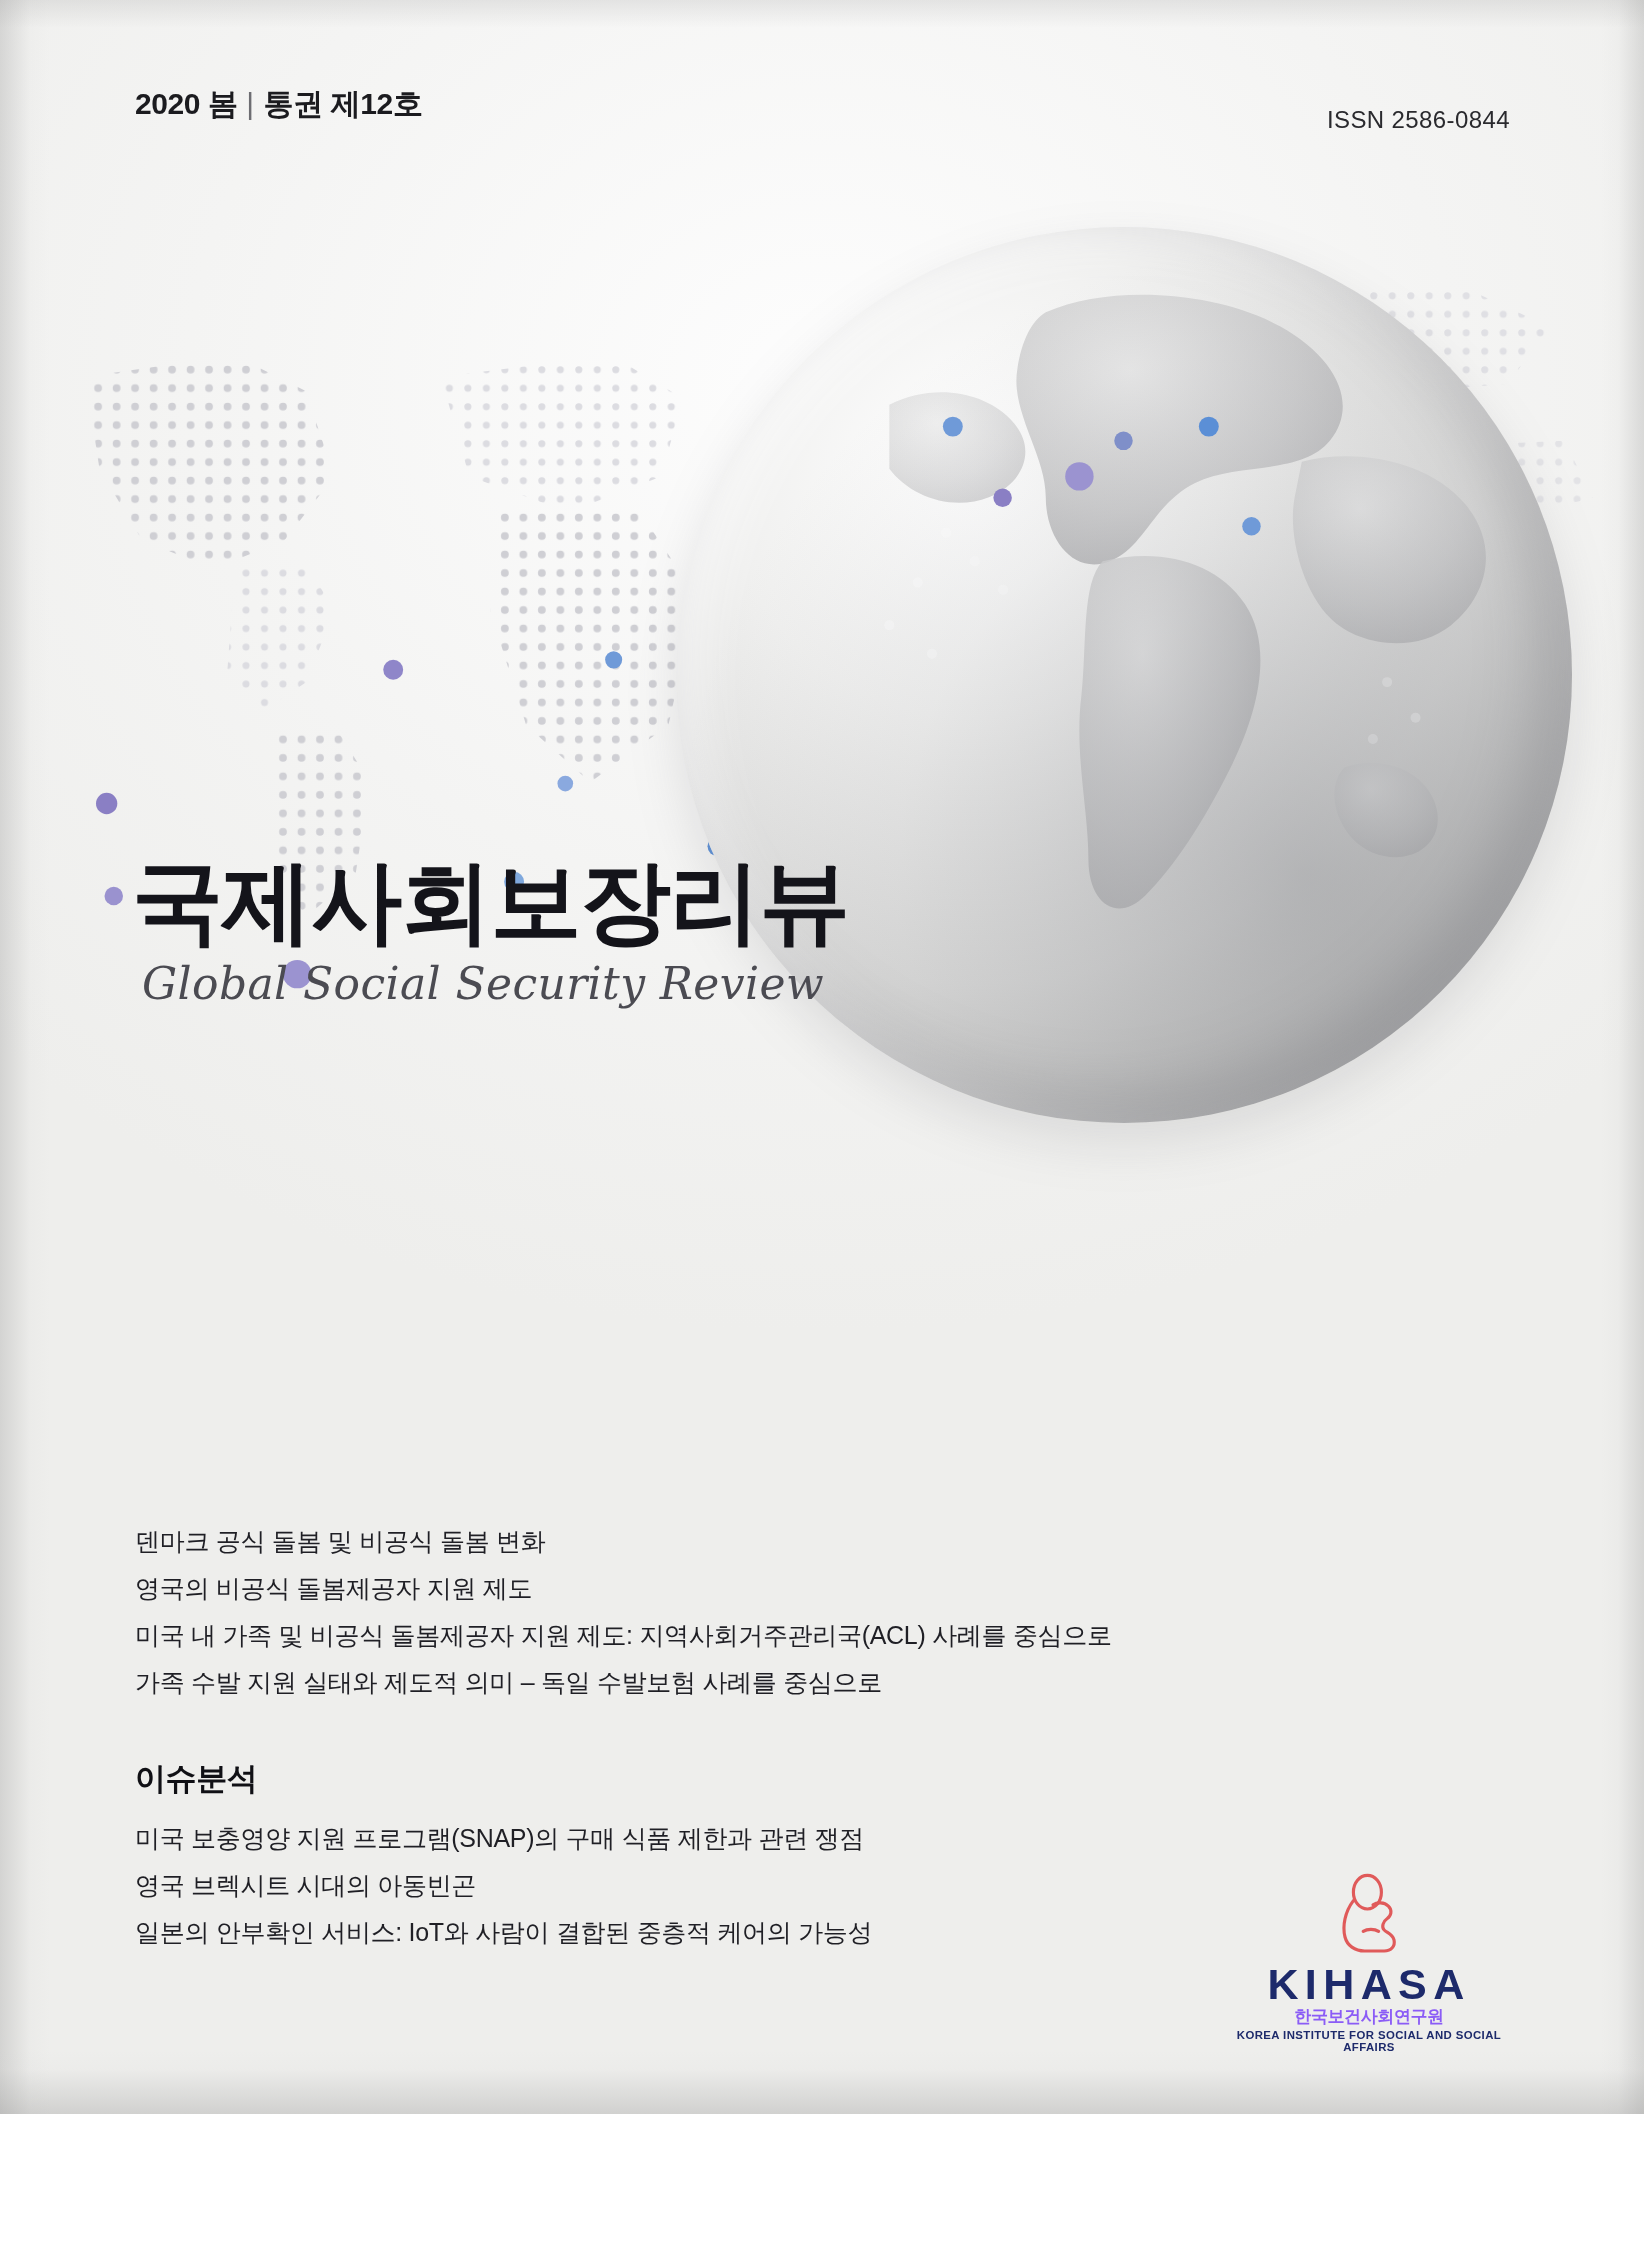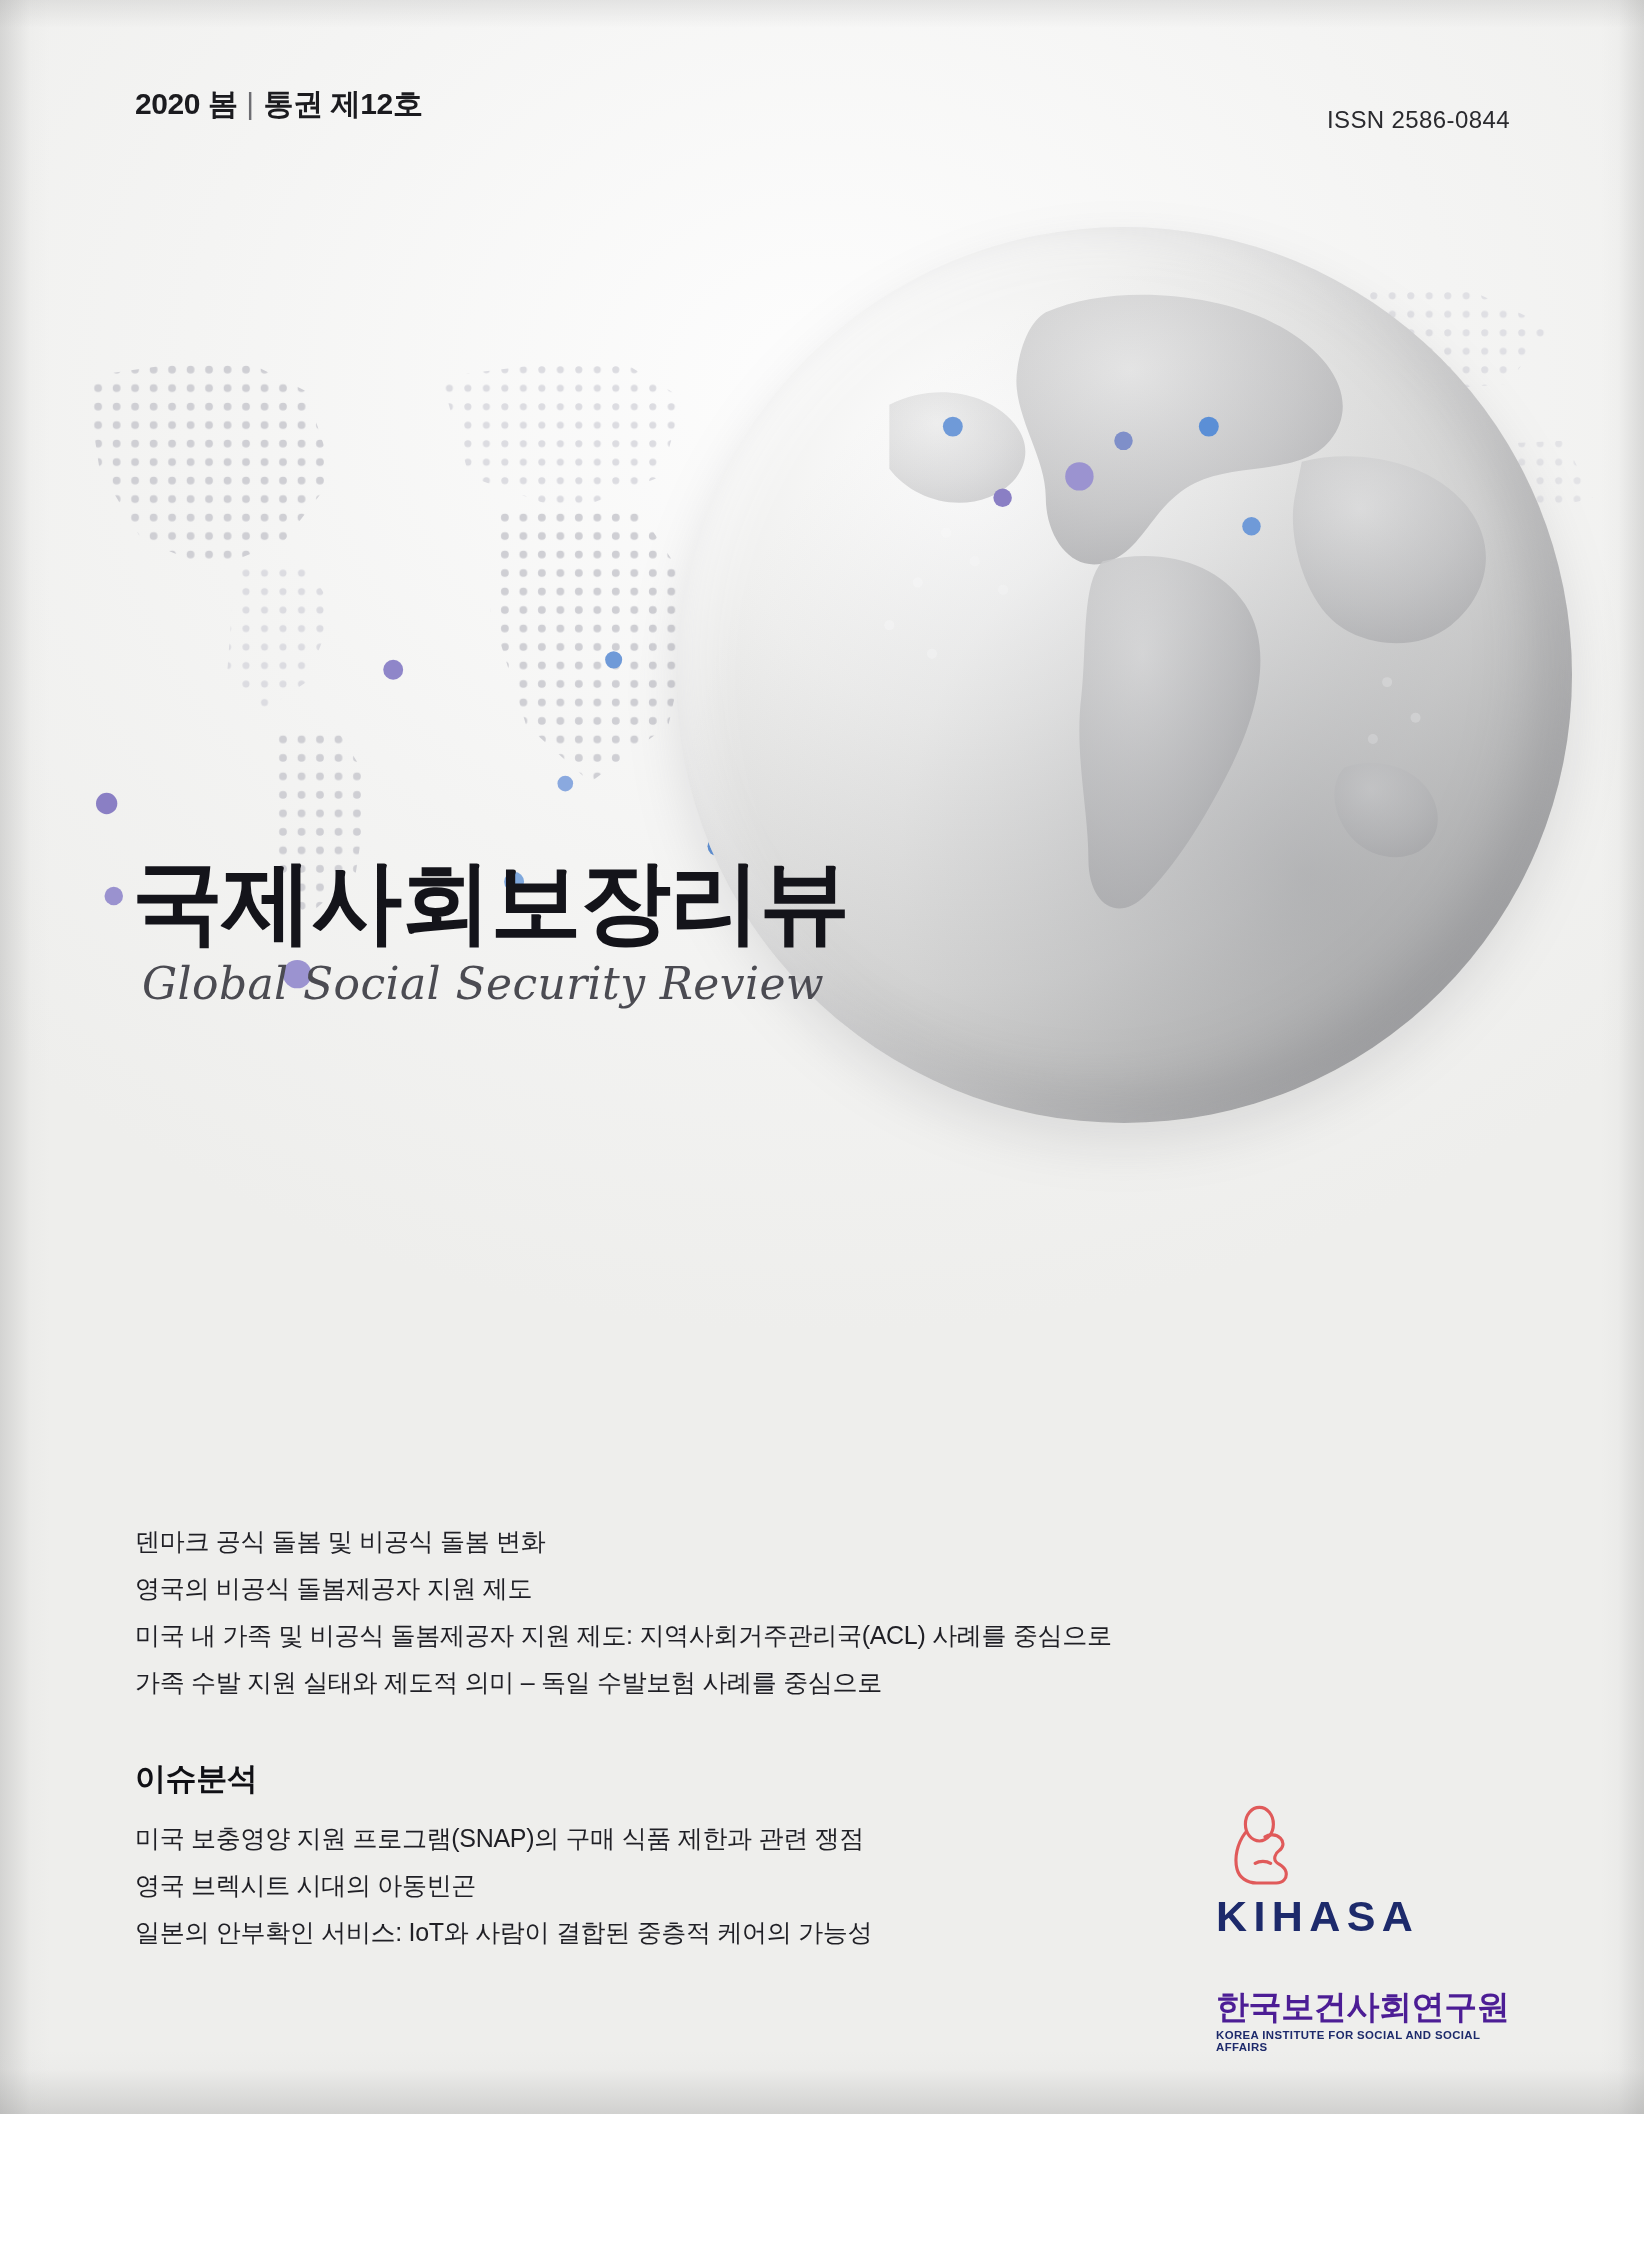--- a/index.html
+++ b/index.html
@@ -178,39 +178,39 @@
     color: #701a75;
     letter-spacing: -0.4px;
   }
 
   
   .logo {
     position: absolute;
     right: 122px;
     bottom: 61px;
     width: 306px;
+    text-align: center;
   }
   .logo-mark {
     height: 91px;
     margin-bottom: 2.8px;
   }
   .logo-k {
     font-size: 43px;
     font-weight: bold;
     letter-spacing: 6.4px;
     color: #1d2a6b;
     line-height: 1.0;
   }
   .logo-kr {
-    font-size: 33px;
-    font-weight: bold;
-    color: #4c1d95;
+    font-size: 17px;
+    font-weight: bold;
+    color: #8b5cf6;
     letter-spacing: -0.4px;
     line-height: 1.25;
-    margin-top: 48px;
   }
   .logo-en {
     font-size: 11.4px;
     font-weight: bold;
     color: #1d2a6b;
     letter-spacing: 0.4px;
     margin-top: 2.1px;
   }
 </style>
 </head>

